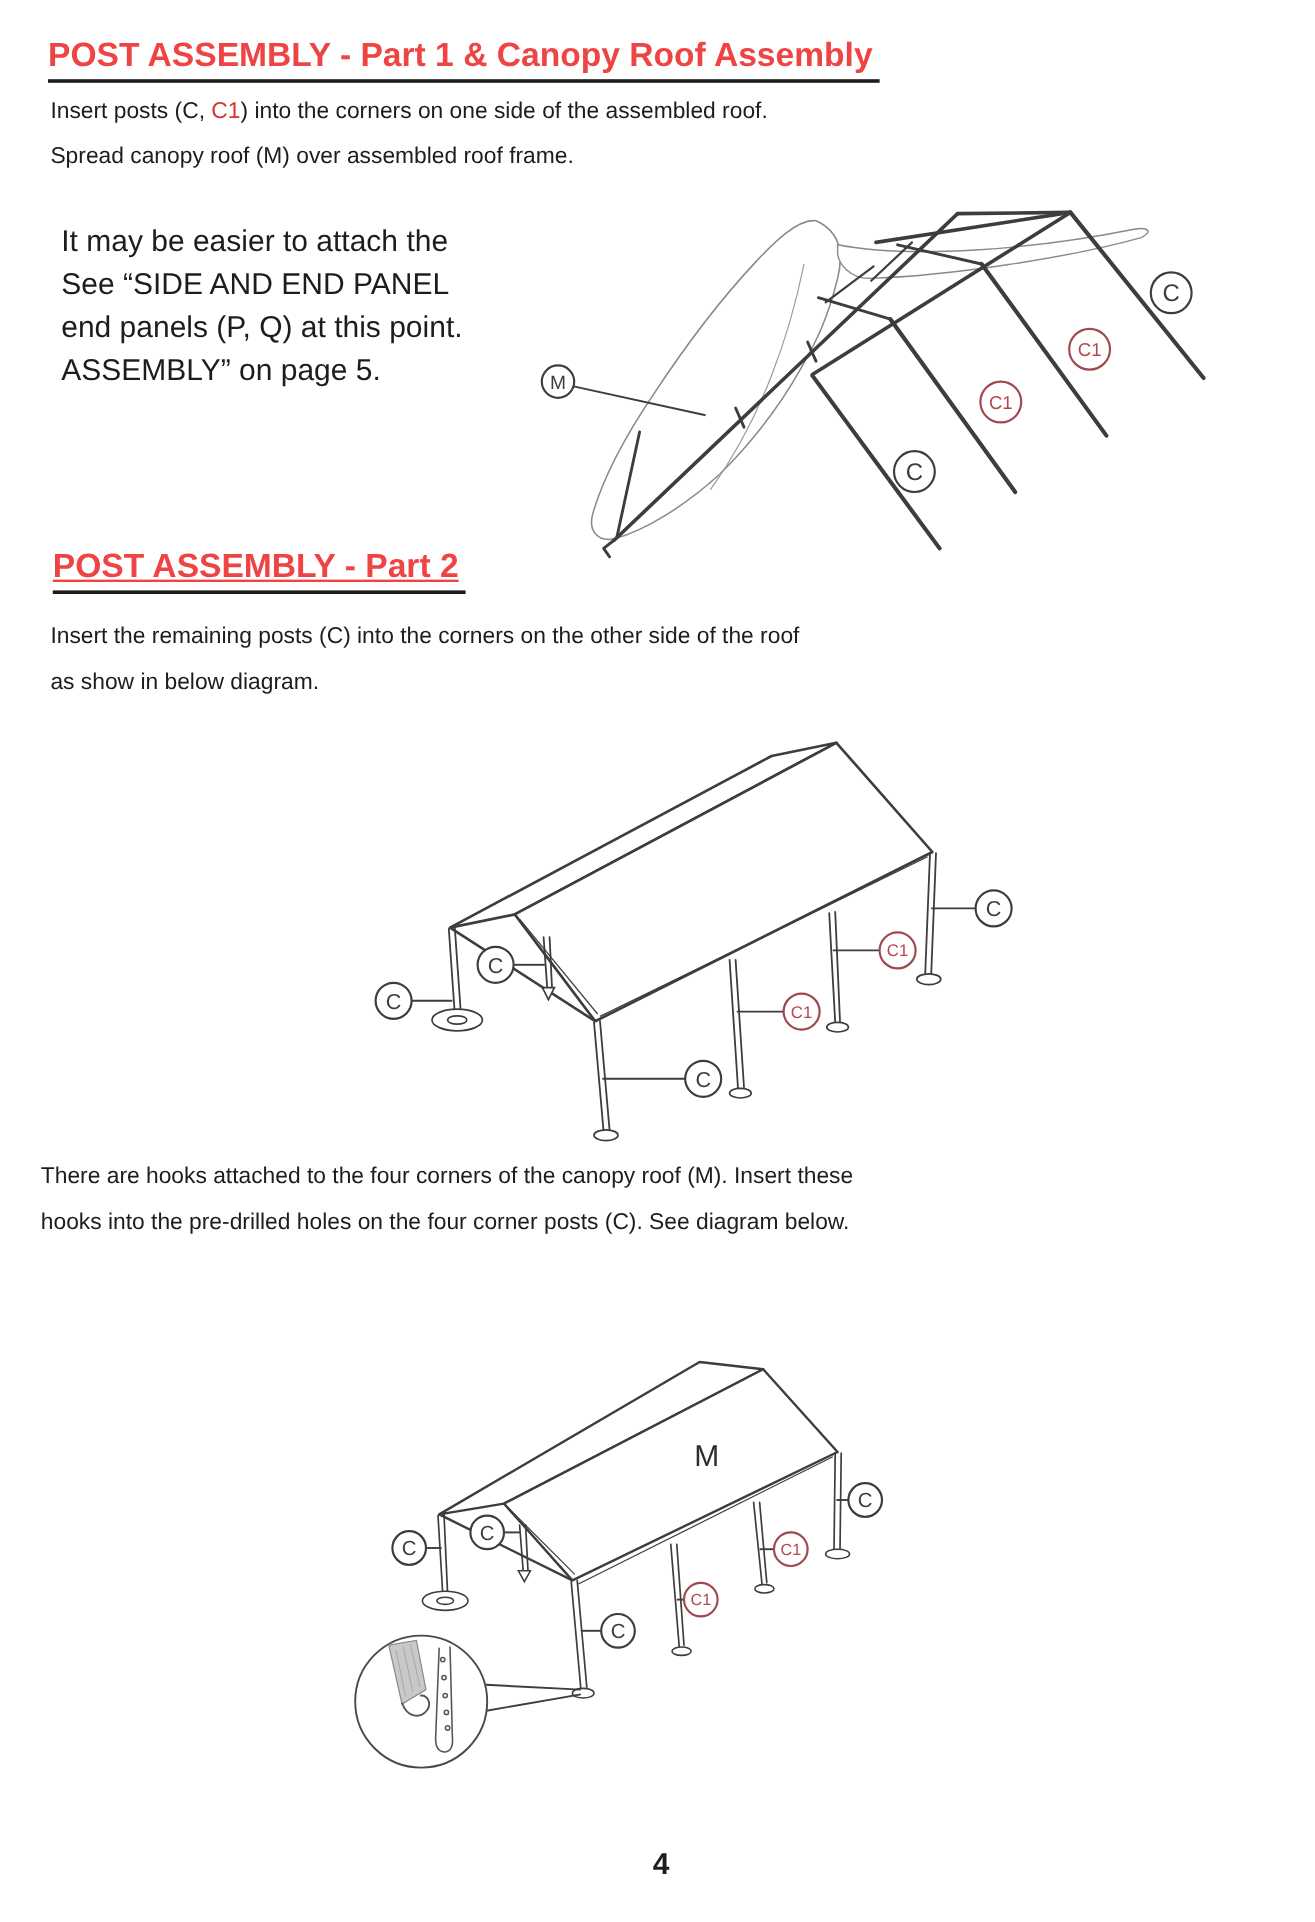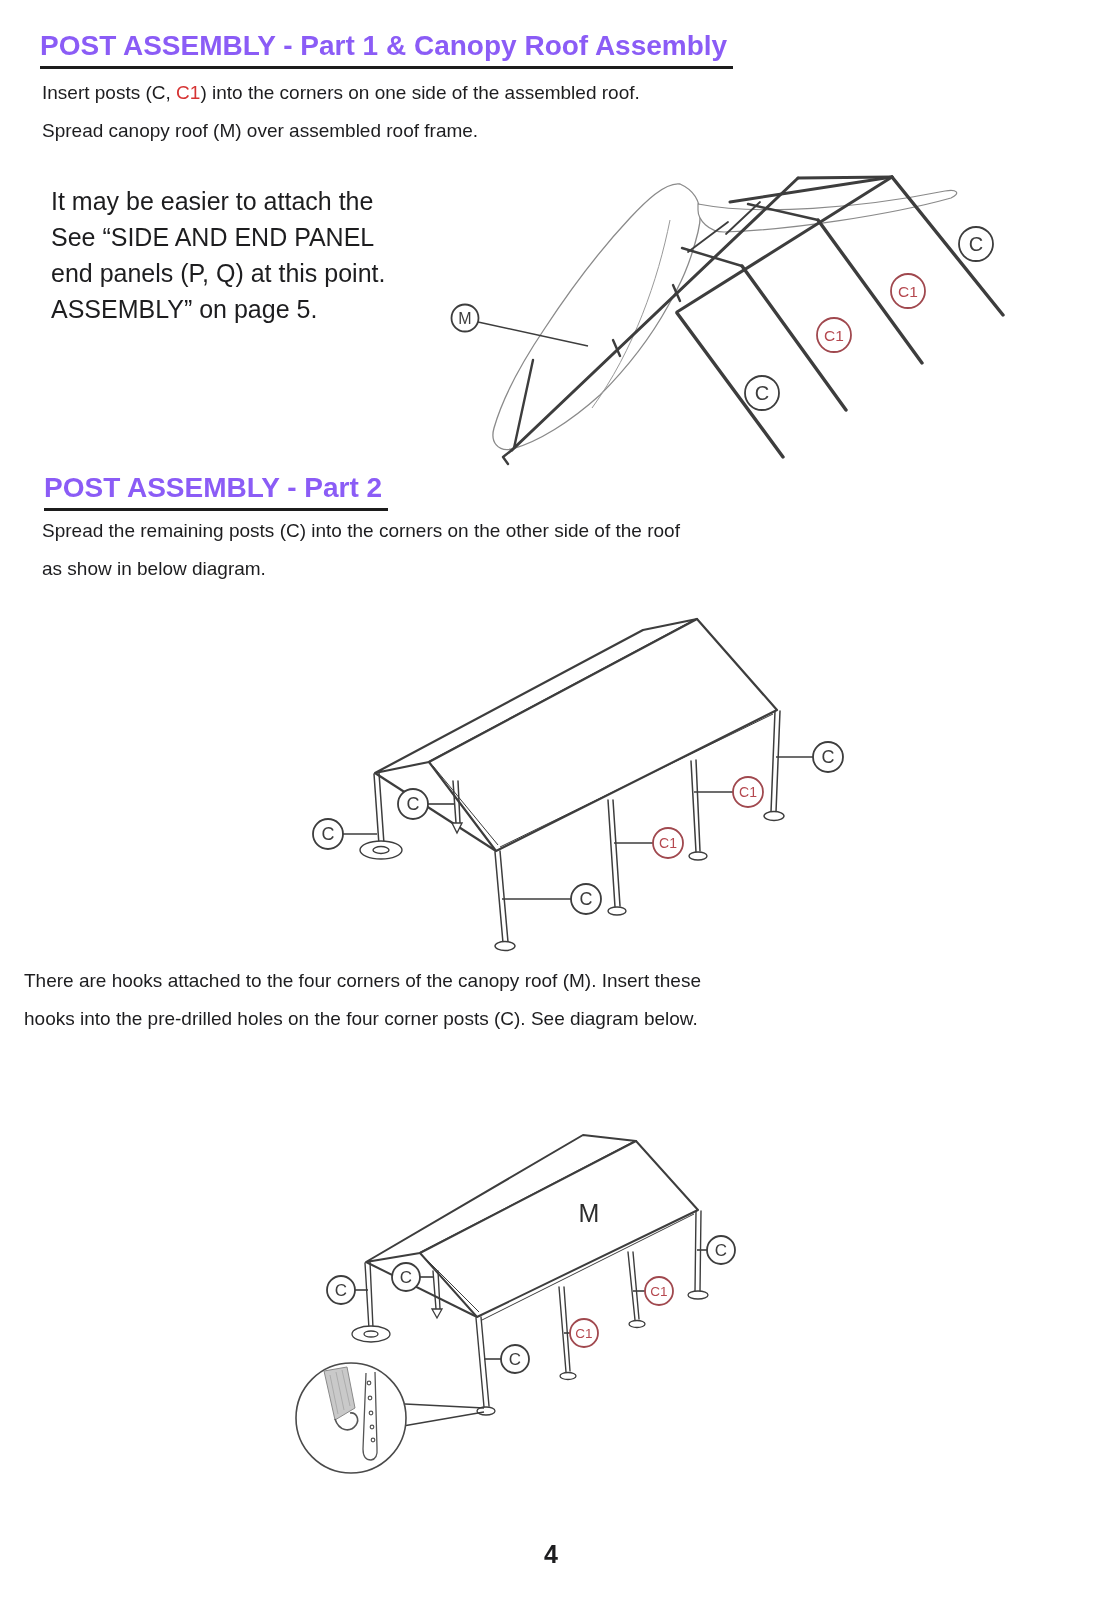--- a/index.html
+++ b/index.html
@@ -1,18 +1,18 @@
 <!DOCTYPE html>
 <html><head>
 <meta charset="utf-8">
 <style>
   html,body{margin:0;padding:0;background:#ffffff;}
   .page{position:relative;width:1096px;height:1602px;background:#ffffff;
         font-family:"Liberation Sans",sans-serif;color:#1d1d1f;overflow:hidden;}
-  .h1{position:absolute;font-size:28px;font-weight:bold;color:#8b5cf6;
+  .h1{position:absolute;font-size:28px;font-weight:bold;color:#ef4444;
       border-bottom:3px solid #1c1c1c;padding-bottom:4px;padding-right:6px;white-space:nowrap;}
   .para{position:absolute;font-size:19px;line-height:38px;white-space:nowrap;}
   .note{position:absolute;font-size:25px;line-height:36px;white-space:nowrap;}
   .red{color:#d63333;}
   .pageno{position:absolute;font-size:25px;font-weight:bold;}
   svg{position:absolute;overflow:visible;}
   .frame{stroke:#3d3d3d;fill:none;stroke-linecap:round;stroke-linejoin:round;}
   .thin{stroke:#8a8a8a;fill:#ffffff;}
   .lblc{fill:#ffffff;stroke:#3d3d3d;stroke-width:1.8;}
   .lblc-red{fill:#ffffff;stroke:#a0484e;stroke-width:1.8;}
@@ -84,23 +84,23 @@
     <g>
       <circle class="lblc-red" cx="404" cy="175" r="17"></circle>
       <text class="lblt-red" x="404" y="175" dy=".36em" text-anchor="middle" font-size="15.5">C1</text>
     </g>
     <g>
       <circle class="lblc" cx="332" cy="233" r="17"></circle>
       <text class="lblt" x="332" y="233" dy=".36em" text-anchor="middle" font-size="20">C</text>
     </g>
   </svg>
 
-  <div class="h1" style="left:44px;top:472px;">POST ASSEMBLY - Part 2</div>
+  <div class="h1" style="left:44px;top:456px;text-decoration:underline;">POST ASSEMBLY - Part 2</div>
   <div class="para" style="left:42px;top:512px;">
-    <div>Spread the remaining posts (C) into the corners on the other side of the roof</div>
+    <div>Insert the remaining posts (C) into the corners on the other side of the roof</div>
     <div>as show in below diagram.</div>
   </div>
 
   <svg style="left:290px;top:588px;" width="600" height="370" viewBox="0 0 600 370">
     <g fill="#ffffff" stroke="#3d3d3d" stroke-width="2.2" stroke-linejoin="round">
       <polygon points="139,174 85,185 353,42 407,31"></polygon>
       <polygon points="139,174 407,31 487,122 206,263"></polygon>
       <line x1="85" y1="185" x2="206" y2="263"></line>
       <line x1="483" y1="126" x2="210" y2="259" stroke-width="1"></line>
       <line x1="143" y1="178" x2="208" y2="257" stroke-width="1"></line>
@@ -155,21 +155,21 @@
     <g>
       <circle class="lblc-red" cx="458" cy="204" r="15"></circle>
       <text class="lblt-red" x="458" y="204" dy=".36em" text-anchor="middle" font-size="14">C1</text>
     </g>
     <g>
       <circle class="lblc" cx="538" cy="169" r="15"></circle>
       <text class="lblt" x="538" y="169" dy=".36em" text-anchor="middle" font-size="18">C</text>
     </g>
   </svg>
 
-  <div class="para" style="left:24px;top:962px;">
+  <div class="para" style="left:34px;top:962px;">
     <div>There are hooks attached to the four corners of the canopy roof (M). Insert these</div>
     <div>hooks into the pre-drilled holes on the four corner posts (C). See diagram below.</div>
   </div>
 
   <svg style="left:280px;top:1080px;" width="520" height="420" viewBox="0 0 520 420">
     <g fill="#ffffff" stroke="#3d3d3d" stroke-width="2" stroke-linejoin="round">
       <polygon points="140,173 86,182 303,55 356,61"></polygon>
       <polygon points="140,173 356,61 418,130 197,237"></polygon>
       <line x1="86" y1="182" x2="197" y2="237"></line>
       <line x1="414" y1="134" x2="202" y2="240" stroke-width="1"></line>

